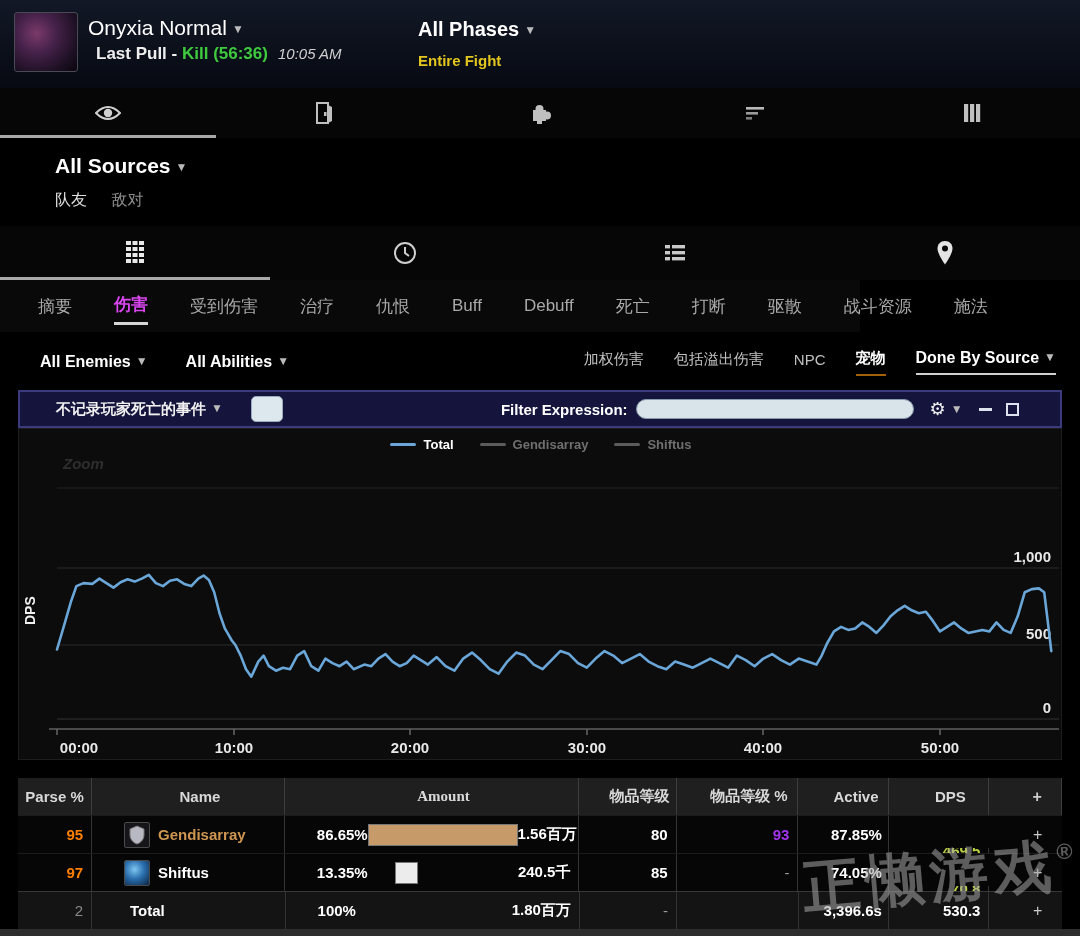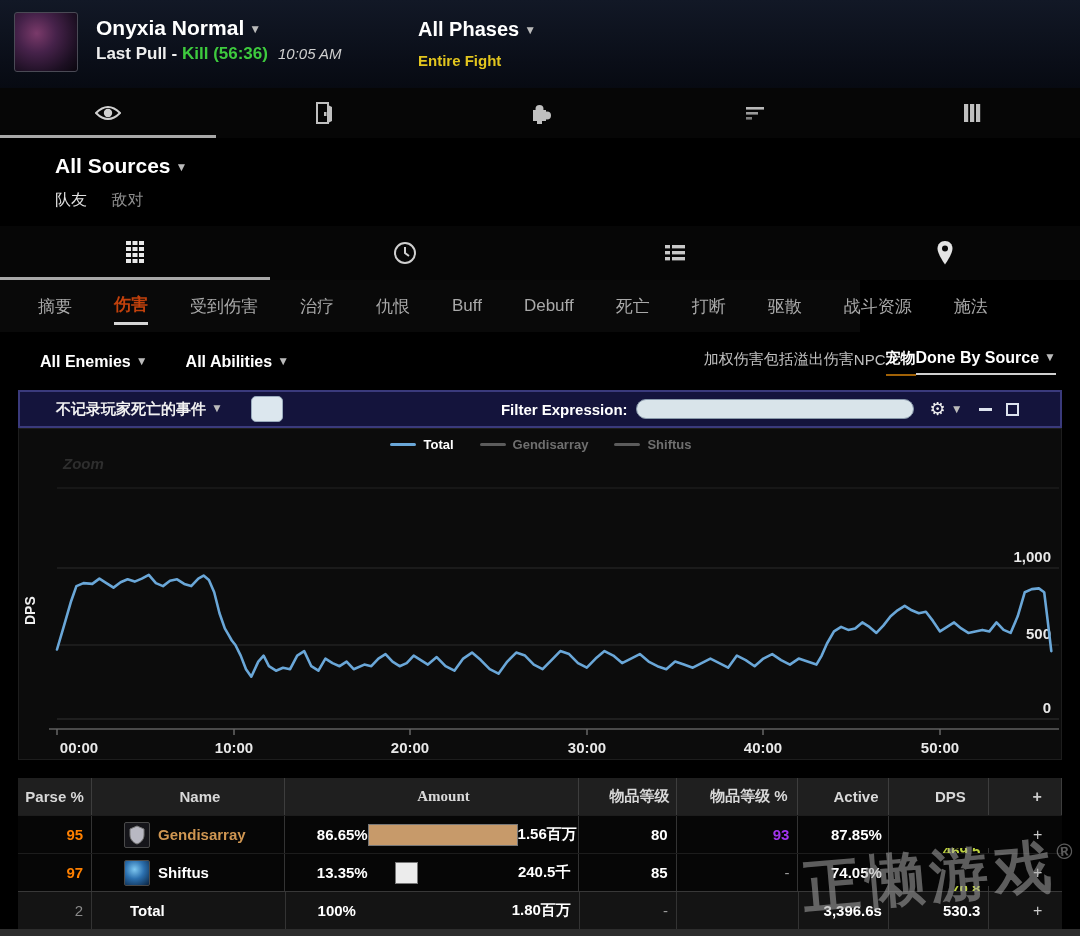--- a/index.html
+++ b/index.html
@@ -3,21 +3,21 @@
 <meta charset="utf-8">
 <style>
   html,body{margin:0;padding:0;background:#000;}
   *{box-sizing:border-box;font-family:"Liberation Sans","DejaVu Sans",sans-serif;}
   #app{position:relative;width:1080px;height:936px;background:#000;overflow:hidden;color:#ddd;}
 
   
   .hdr{position:absolute;left:0;top:0;width:1080px;height:88px;background:linear-gradient(180deg,#121826 0%,#0a0e18 70%,#070a12 100%);}
   .avatar{position:absolute;left:14px;top:12px;width:64px;height:60px;border:1px solid #4a4a55;border-radius:3px;
           background:radial-gradient(circle at 35% 35%,#7a3a6a 0%,#46224a 35%,#1c0f22 75%,#0a060e 100%);}
-  .boss-line{position:absolute;left:96px;top:16px;font-size:21px;font-weight:bold;color:#fff;}
+  .boss-line{position:absolute;left:88px;top:16px;font-size:21px;font-weight:normal;color:#fff;}
   .pull-line{position:absolute;left:96px;top:44px;font-size:17px;font-weight:bold;color:#eee;}
   .kill{color:var(--kill-green);} 
   .pull-time{font-weight:normal;font-style:italic;color:#cfcfcf;font-size:15px;margin-left:10px;}
   .phase-dd{position:absolute;left:418px;top:18px;font-size:20px;font-weight:bold;color:#fff;}
   .phase-val{position:absolute;left:418px;top:52px;font-size:15px;font-weight:bold;color:var(--phase-yellow);}
   .caret{font-size:12px;color:#bbb;margin-left:5px;vertical-align:2px;}
 
   
   .iconbar{position:absolute;left:0;width:1080px;display:flex;background:#060606;}
   .iconbar.b1{top:88px;height:50px;}
@@ -29,26 +29,26 @@
   
   .sources{position:absolute;left:0;top:138px;width:1080px;height:88px;background:#000;}
   .sources-title{position:absolute;left:55px;top:16px;font-size:21px;font-weight:bold;color:#fff;cursor:pointer;}
   .sources-tabs{position:absolute;left:55px;top:52px;font-size:16px;}
   .sources-tabs .friendly{color:#e0e0e0;margin-right:20px;cursor:pointer;}
   .sources-tabs .enemy{color:#8d8d8d;cursor:pointer;}
 
   
   .mtabs{position:absolute;left:0;top:280px;width:860px;height:52px;background:#090909;display:flex;align-items:center;padding-left:38px;gap:42px;}
   .mtab{font-size:17px;color:#a9a9a9;cursor:pointer;white-space:nowrap;padding:6px 0;}
-  .mtab.active{color:#c2410c;font-weight:bold;border-bottom:3px solid #d5d5d5;}
+  .mtab.active{color:#d946ef;font-weight:bold;border-bottom:3px solid #d5d5d5;}
 
   
   .frow{position:absolute;left:0;top:334px;width:1080px;height:56px;background:#000;display:flex;align-items:center;justify-content:space-between;padding:0 24px 0 40px;}
   .frow-left{display:flex;gap:38px;}
-  .frow-right{display:flex;align-items:center;}
+  .frow-right{display:flex;gap:30px;align-items:center;}
   .dd{font-size:16px;font-weight:bold;color:#fff;cursor:pointer;white-space:nowrap;}
   .opt{font-size:15px;color:#c0c0c0;cursor:pointer;white-space:nowrap;padding-bottom:6px;}
   .opt.active{color:#fff;font-weight:bold;border-bottom:2px solid #a16207;}
   .dd.underlined{padding-bottom:6px;border-bottom:2px solid #cfcfcf;}
 
   
   .gwin{position:absolute;left:18px;top:390px;width:1044px;height:370px;}
   .gtoolbar{position:absolute;left:0;top:0;width:1044px;height:38px;background:#14143c;border:2px solid #3a3a7c;display:flex;align-items:center;}
   .death-dd{margin-left:36px;font-size:15px;font-weight:bold;color:#f0f0f0;cursor:pointer;white-space:nowrap;}
   .death-box{margin-left:28px;width:32px;height:26px;background:#dce7ee;border-radius:5px;border:1px solid #9ab;cursor:text;}

